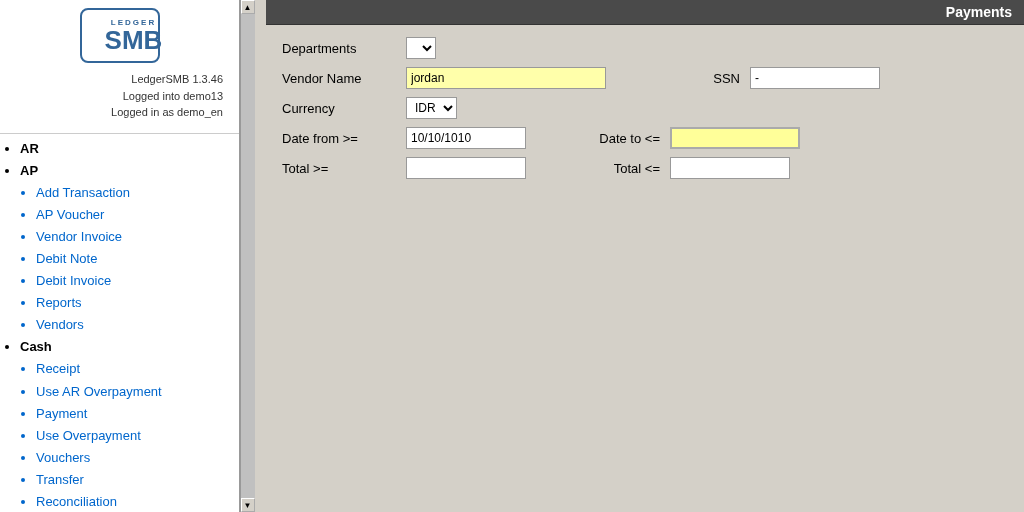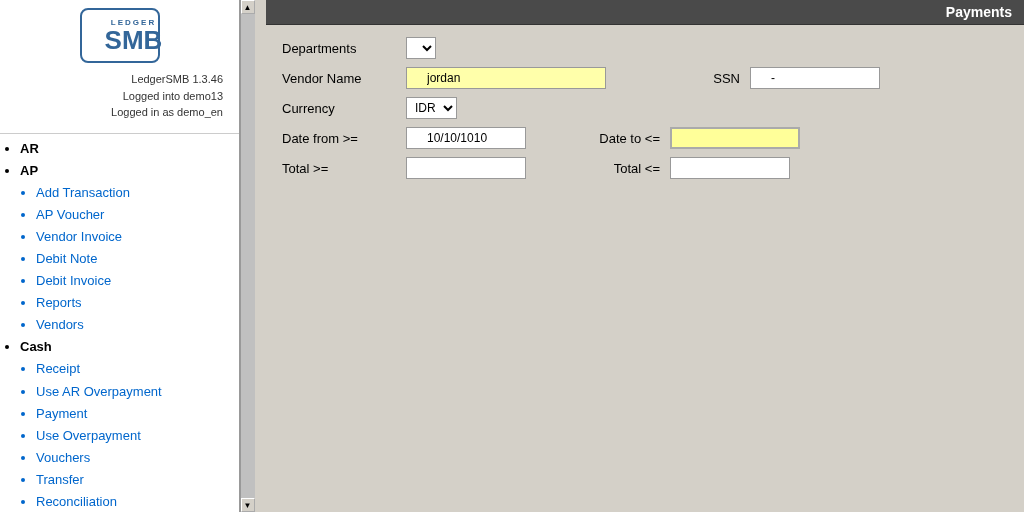--- a/index.html
+++ b/index.html
@@ -140,21 +140,21 @@
 
     select.form-control {
       padding: 2px 4px;
       border: 1px solid #999;
       background: #fff;
       font-size: 12px;
       height: 22px;
     }
 
     input.form-input {
-      padding: 2px 20px;
+      padding: 2px 4px;
       border: 1px solid #999;
       background: #fff;
       font-size: 12px;
       height: 22px;
     }
 
     input.vendor-input {
       width: 200px;
       background: #ffffaa;
     }

